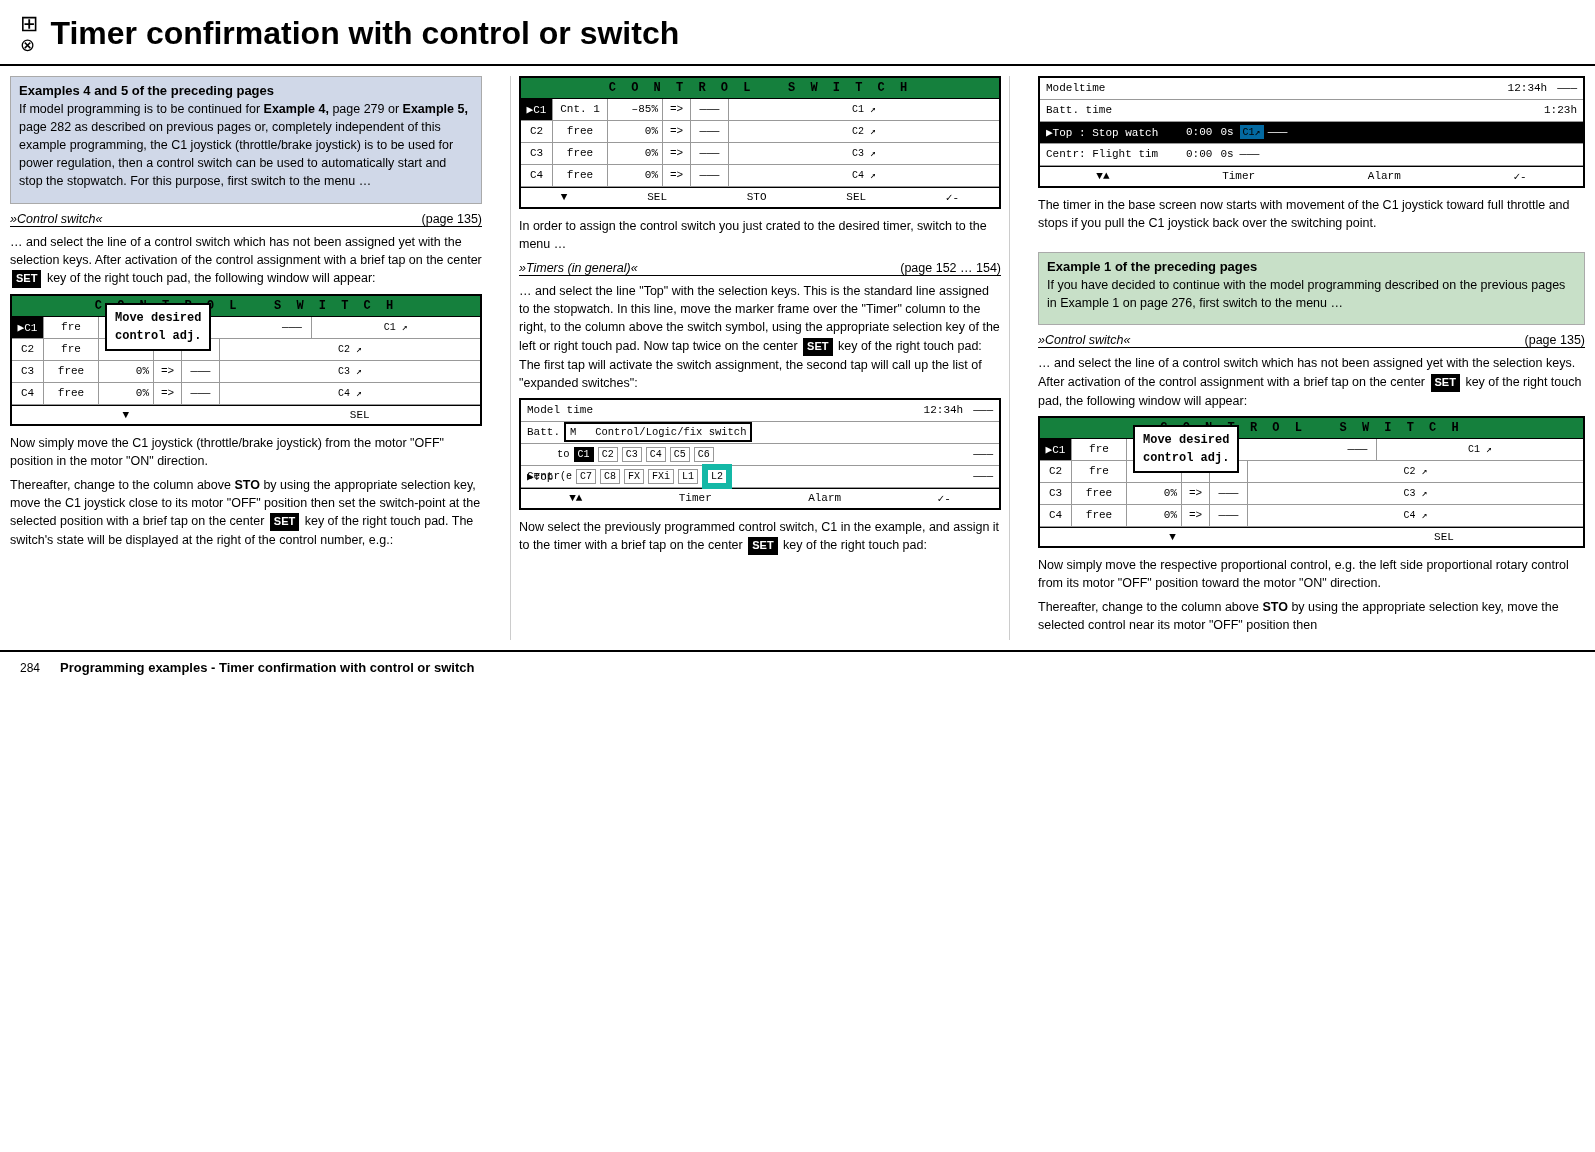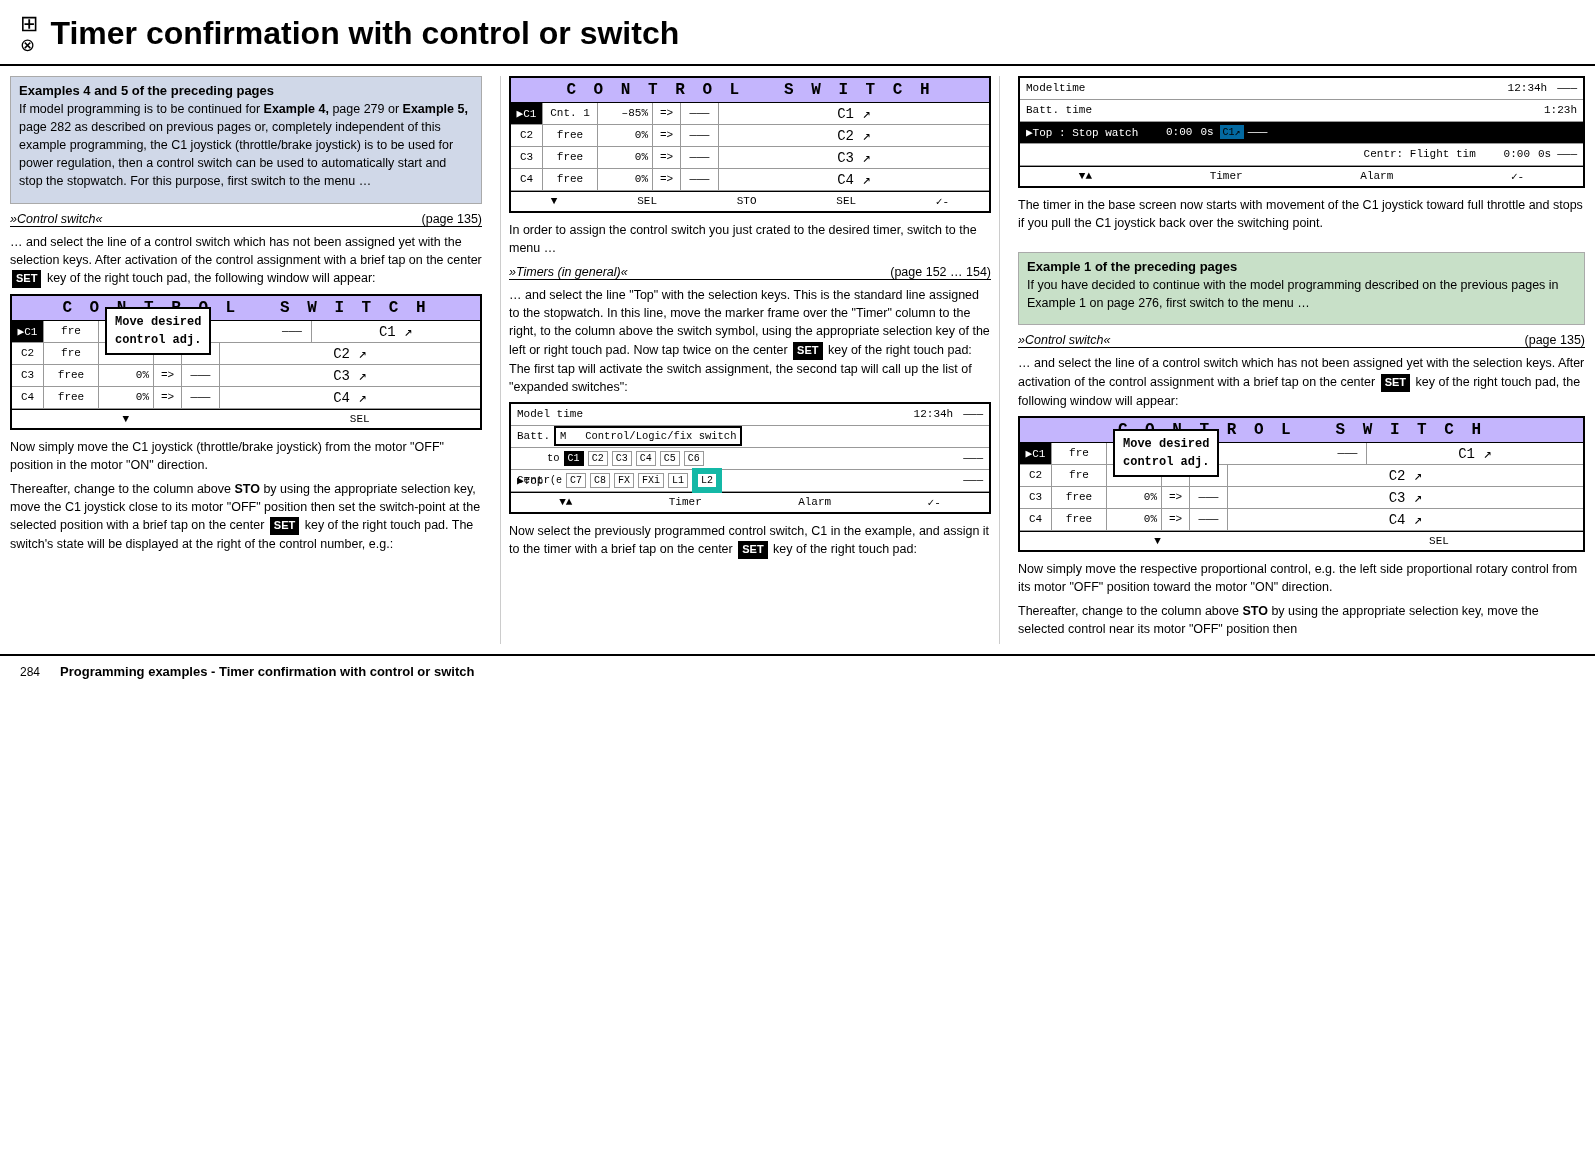--- a/index.html
+++ b/index.html
@@ -28,21 +28,21 @@
     .page-title {
       font-size: 32px;
       font-weight: bold;
       color: #000;
     }
 
     
     .main-content {
       display: flex;
       padding: 10px 10px 0 10px;
-      gap: 10px;
+      gap: 20px;
     }
 
     .col-left {
       flex: 0 0 480px;
       padding-right: 8px;
     }
     .col-middle {
       flex: 0 0 500px;
       padding: 0 8px;
       border-left: 1px solid #ccc;
@@ -106,25 +106,25 @@
     
     .control-switch-box {
       border: 2px solid #000;
       margin-bottom: 8px;
       font-family: 'Courier New', monospace;
       font-size: 11.5px;
     }
     .cs-header {
       text-align: center;
       font-family: 'Courier New', monospace;
-      font-size: 16px;
+      font-size: 12px;
       letter-spacing: 4px;
       padding: 3px 0;
       border-bottom: 1px solid #000;
-      background: #c4b5fd;
+      background: #15803d;
       font-weight: bold;
     }
     .cs-row {
       display: flex;
       align-items: center;
       border-bottom: 1px solid #999;
       height: 22px;
     }
     .cs-row:last-child { border-bottom: none; }
     .cs-col-ch {
@@ -178,21 +178,21 @@
       border-right: 1px solid #999;
       font-size: 11px;
       height: 100%;
       display: flex;
       align-items: center;
       justify-content: center;
     }
     .cs-col-right {
       flex: 1;
       text-align: left;
-      font-size: 14px;
+      font-size: 10px;
       height: 100%;
       display: flex;
       align-items: center;
       justify-content: center;
     }
     .cs-footer {
       display: flex;
       justify-content: space-around;
       padding: 3px 0;
       border-top: 1px solid #000;
@@ -487,21 +487,21 @@
         <span style="flex:1; font-size:11px;">Batt. time</span>
         <span style="font-size:11px;">1:23h</span>
       </div>
       <div class="cs-row" style="padding:0 6px; background:#000; color:#fff;">
         <span style="font-size:11px; flex:0 0 140px;">▶Top  : Stop watch</span>
         <span style="font-size:11px; margin-right:8px;">0:00</span>
         <span style="font-size:11px; margin-right:6px;">0s</span>
         <span style="background:#0369a1; color:#000; font-size:10px; padding:1px 3px; margin-right:4px;">C1↗</span>
         <span style="font-size:11px;">———</span>
       </div>
-      <div class="cs-row" style="padding:0 6px;justify-content:flex-end;">
+      <div class="cs-row" style="padding:0 6px;">
         <span style="font-size:11px; flex:0 0 140px;">Centr: Flight tim</span>
         <span style="font-size:11px; margin-right:8px;">0:00</span>
         <span style="font-size:11px; margin-right:6px;">0s</span>
         <span style="font-size:11px;">———</span>
       </div>
       <div class="cs-footer">
         <span>▼▲</span>
         <span>Timer</span>
         <span>Alarm</span>
         <span>✓-</span>

